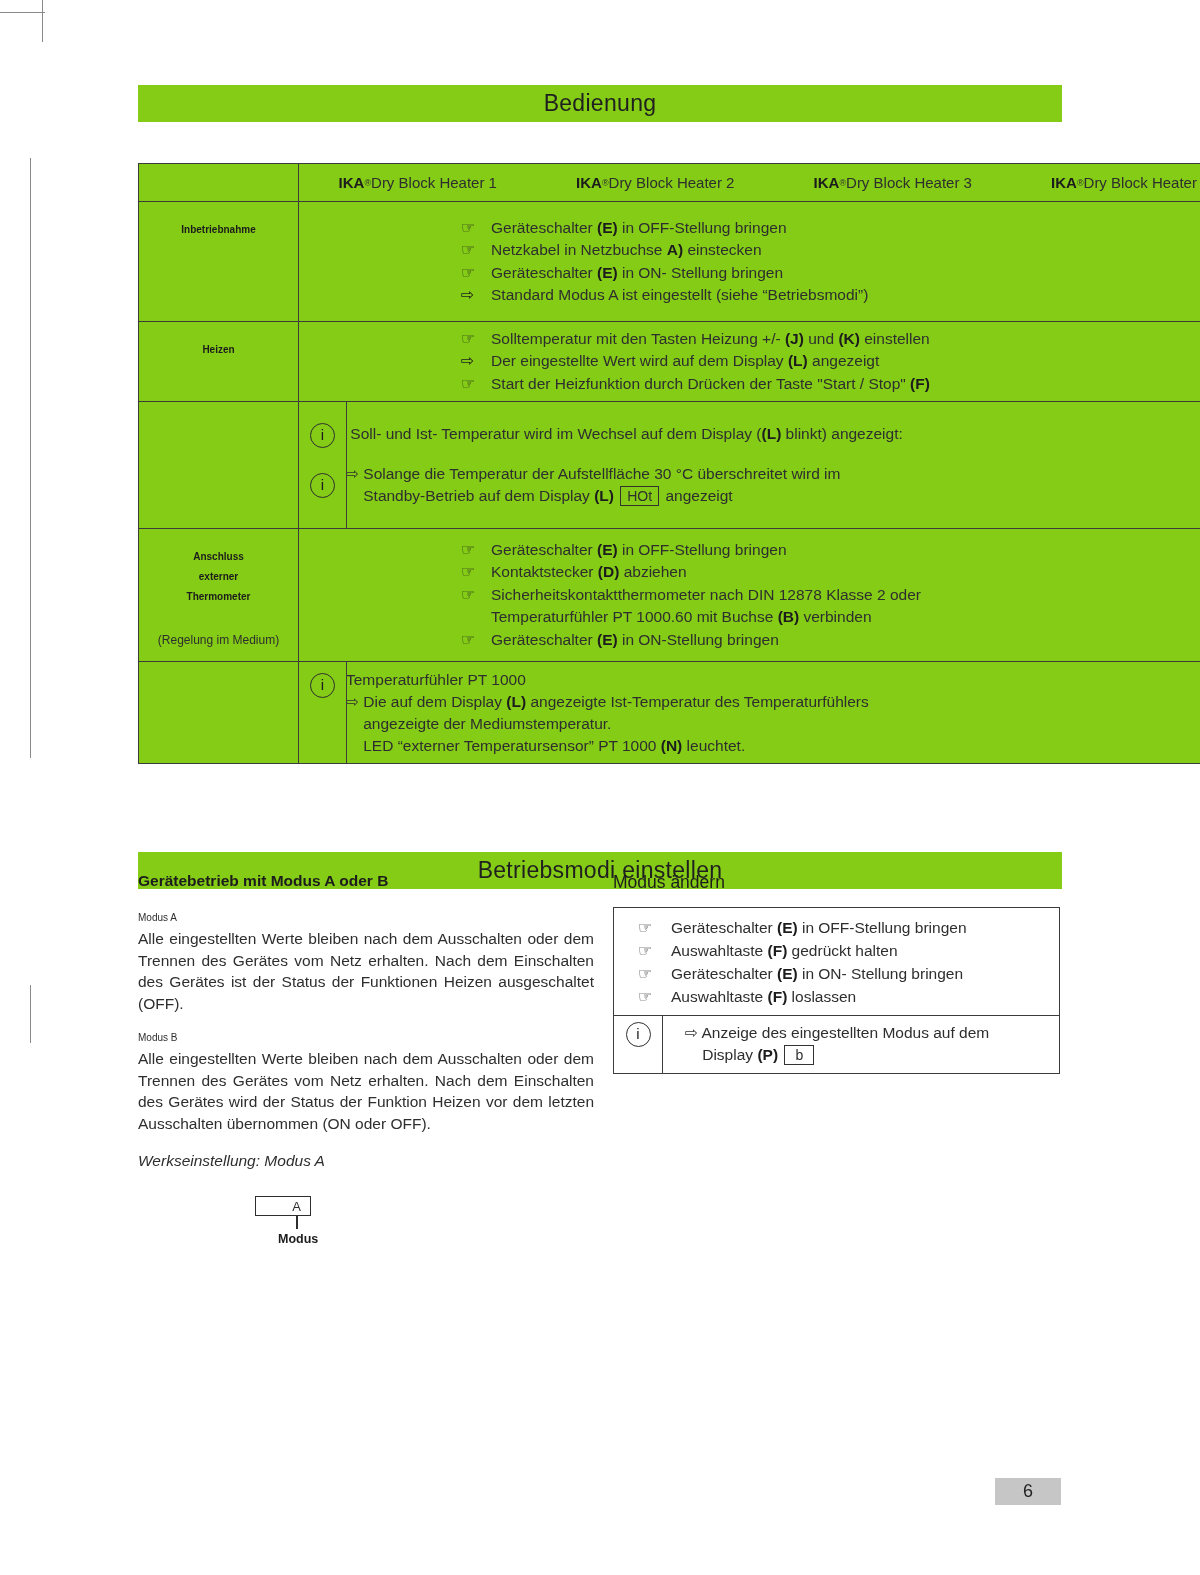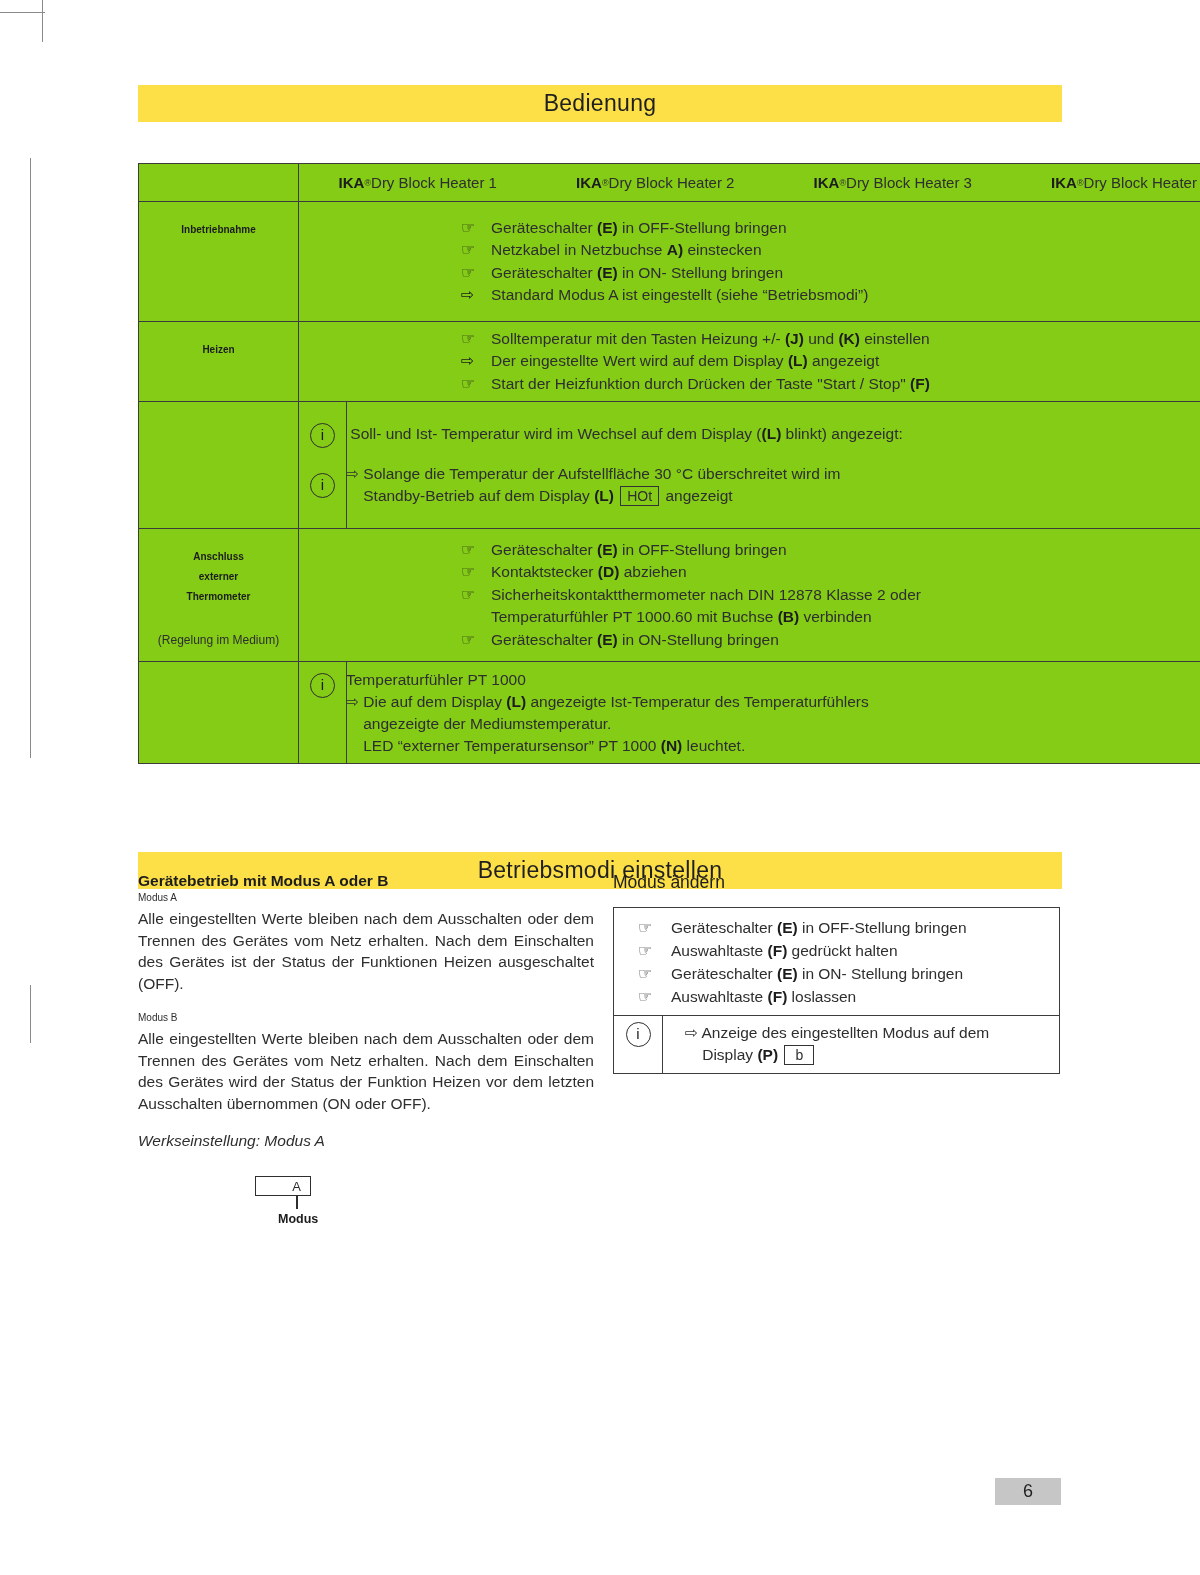--- a/index.html
+++ b/index.html
@@ -10,21 +10,21 @@
     color:#2e2e2e;
   }
   b { color:#1c1c1c; }
   sup { font-size:9px; vertical-align:super; }
 
   
   .crop { position:absolute; background:#8a8a8a; }
 
   
   .banner {
-    position:absolute; left:138px; width:924px; height:37px; background:#fde047;
+    position:absolute; left:138px; width:924px; height:37px; background:#84cc16;
     display:flex; align-items:center; justify-content:center;
     font-size:23px; color:#1f1f1f; letter-spacing:0.3px;
   }
   #banner1 { top:85px; }
   #banner2 { top:852px; }
 
   
   .tableWrap { position:absolute; left:138px; top:163px; width:1112px; border:1.5px solid #3c3c3c; background:#84cc16; }
   .hdr { display:grid; grid-template-columns:160px repeat(4,1fr); height:38px; border-bottom:1px solid #3c3c3c; }
   .hcell { display:flex; align-items:center; justify-content:center; font-size:15px; white-space:nowrap; }
@@ -55,21 +55,21 @@
   .infoLine { line-height:22px; white-space:pre-wrap; }
 
   .boxed {
     display:inline-block; border:1px solid #333; padding:0 6px; min-width:30px;
     text-align:center; line-height:18px; margin:0 2px; font-size:14px;
   }
 
   
   .colLeft { position:absolute; left:138px; top:872px; width:456px; }
   .colRight { position:absolute; left:613px; top:872px; width:447px; }
-  .colHead { font-weight:bold; font-size:15.5px; color:#1c1c1c; margin-bottom:2px; }
+  .colHead { font-weight:bold; font-size:15.5px; color:#1c1c1c; margin-bottom:22px; }
   .modTitle { font-size:10px; margin-bottom:5px; }
   .modPara { font-size:15.5px; line-height:21.5px; text-align:justify; margin-bottom:18px; }
   .factory { font-style:italic; font-size:15.5px; margin:4px 0 26px; }
   .note { font-size:15.5px; line-height:21.5px; white-space:pre-line; }
 
   .displayBox {
     margin-top:26px; margin-left:117px; width:56px; height:20px;
     border:1.5px solid #2e2e2e; font-size:13px;
     display:flex; align-items:center; justify-content:flex-end; padding-right:9px;
   }

